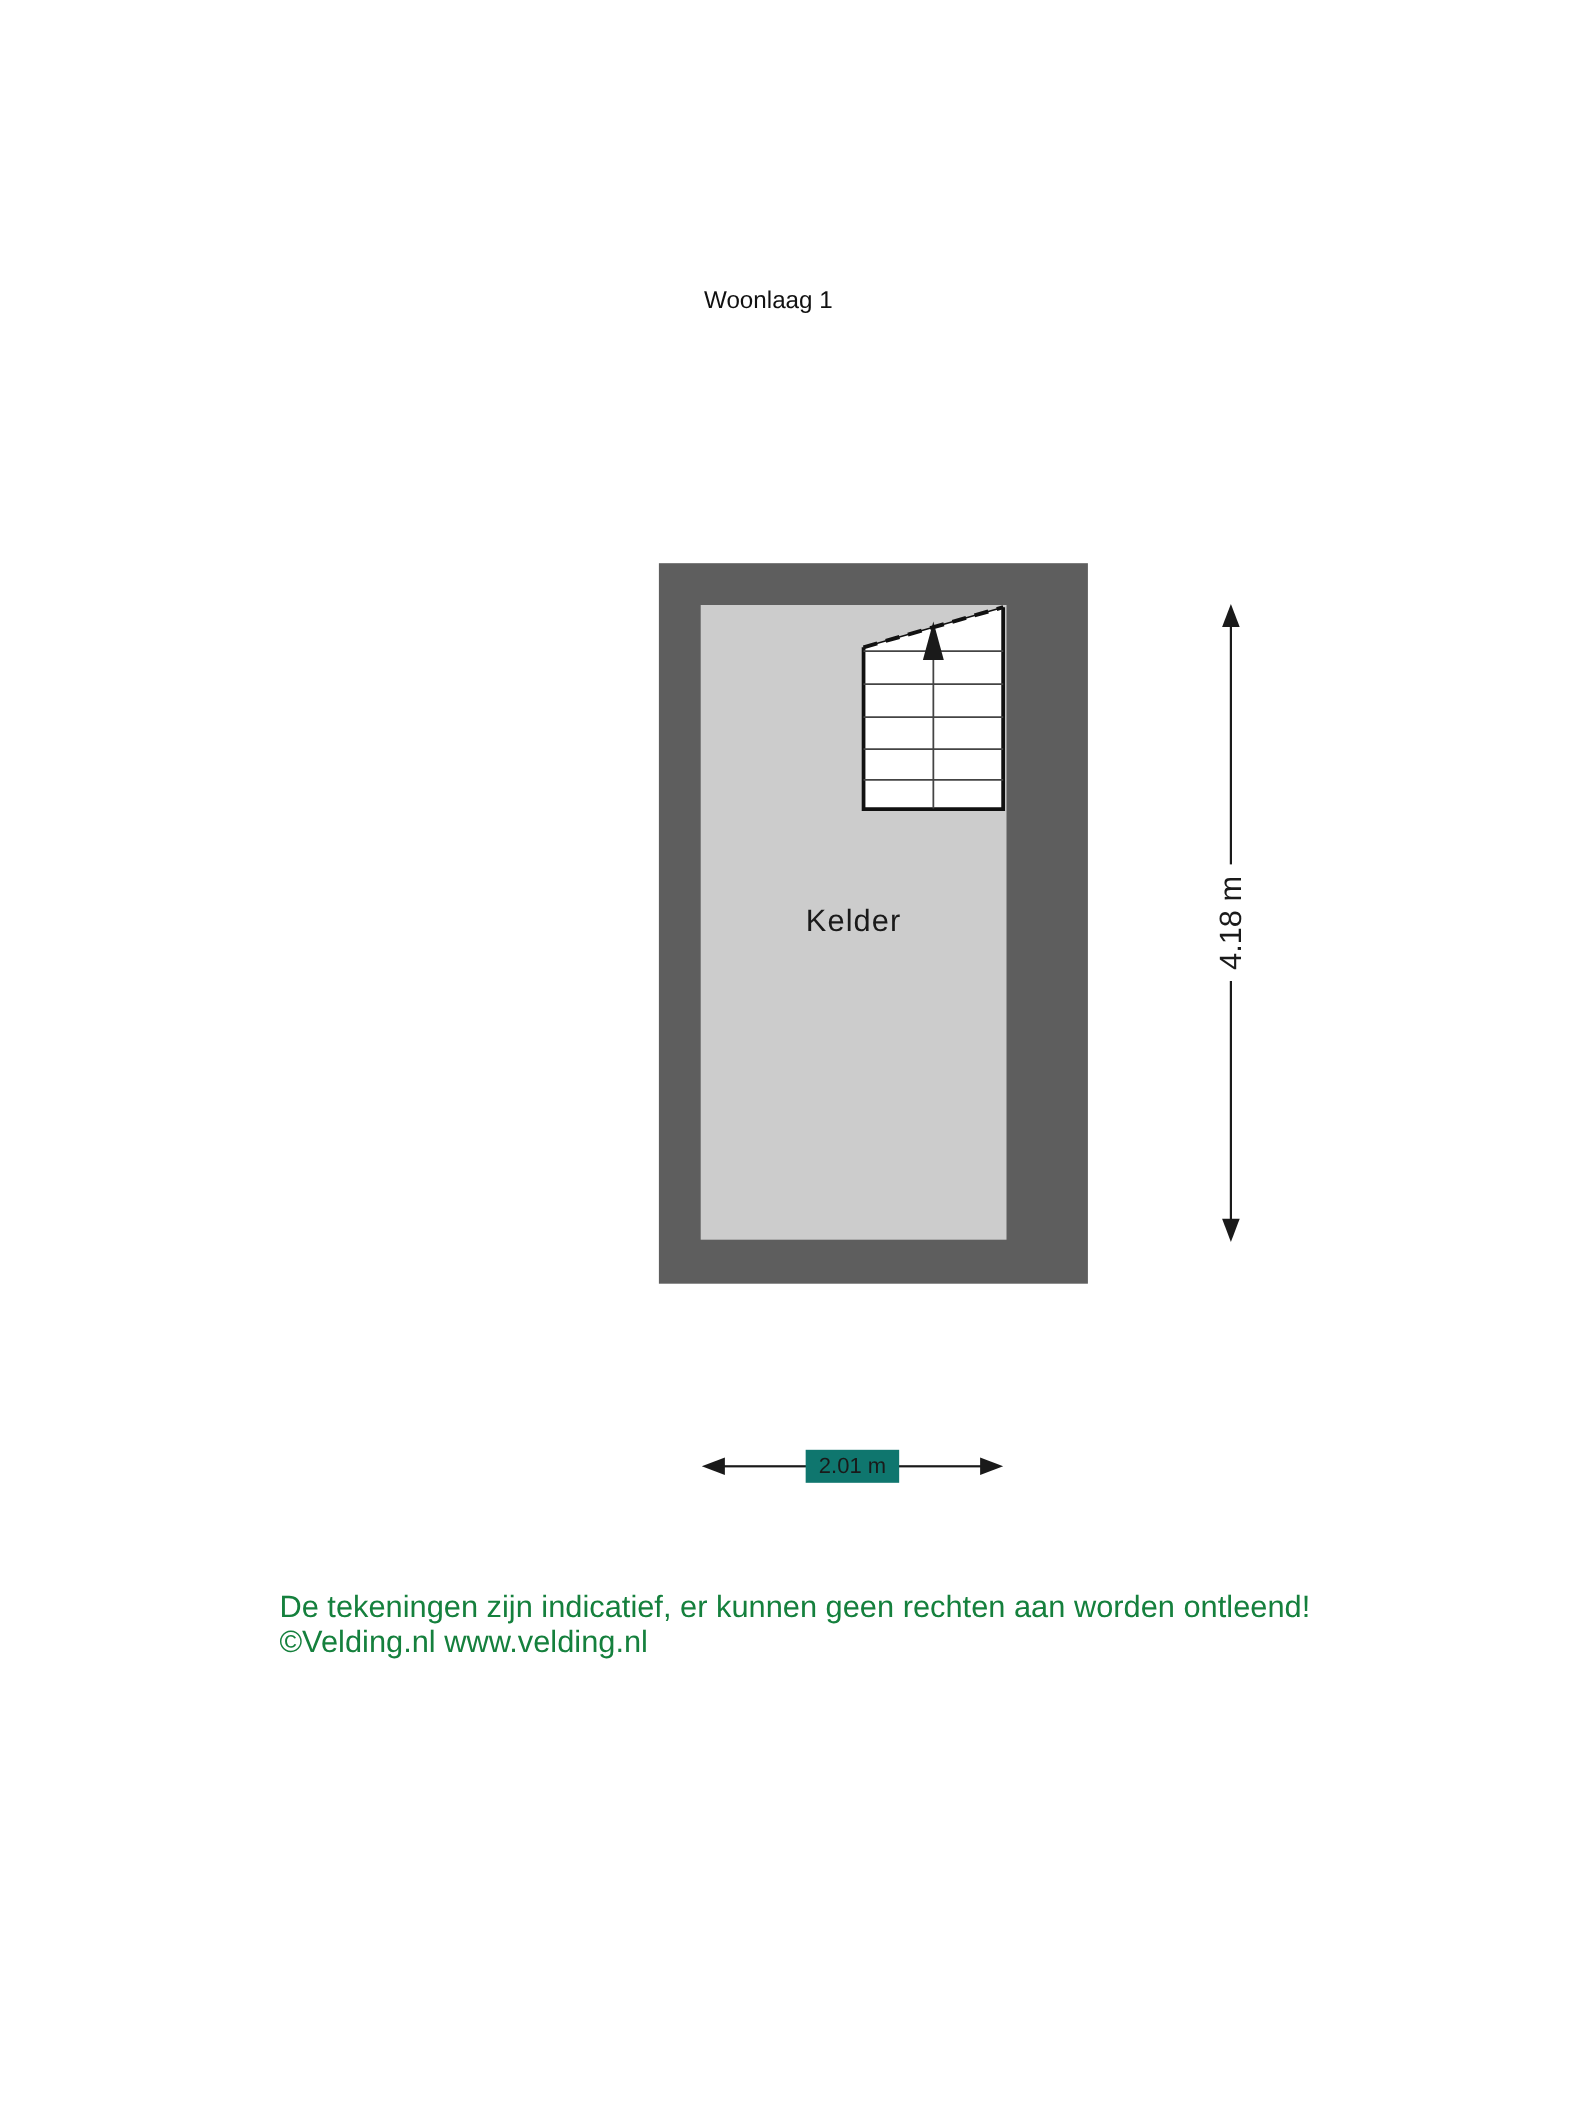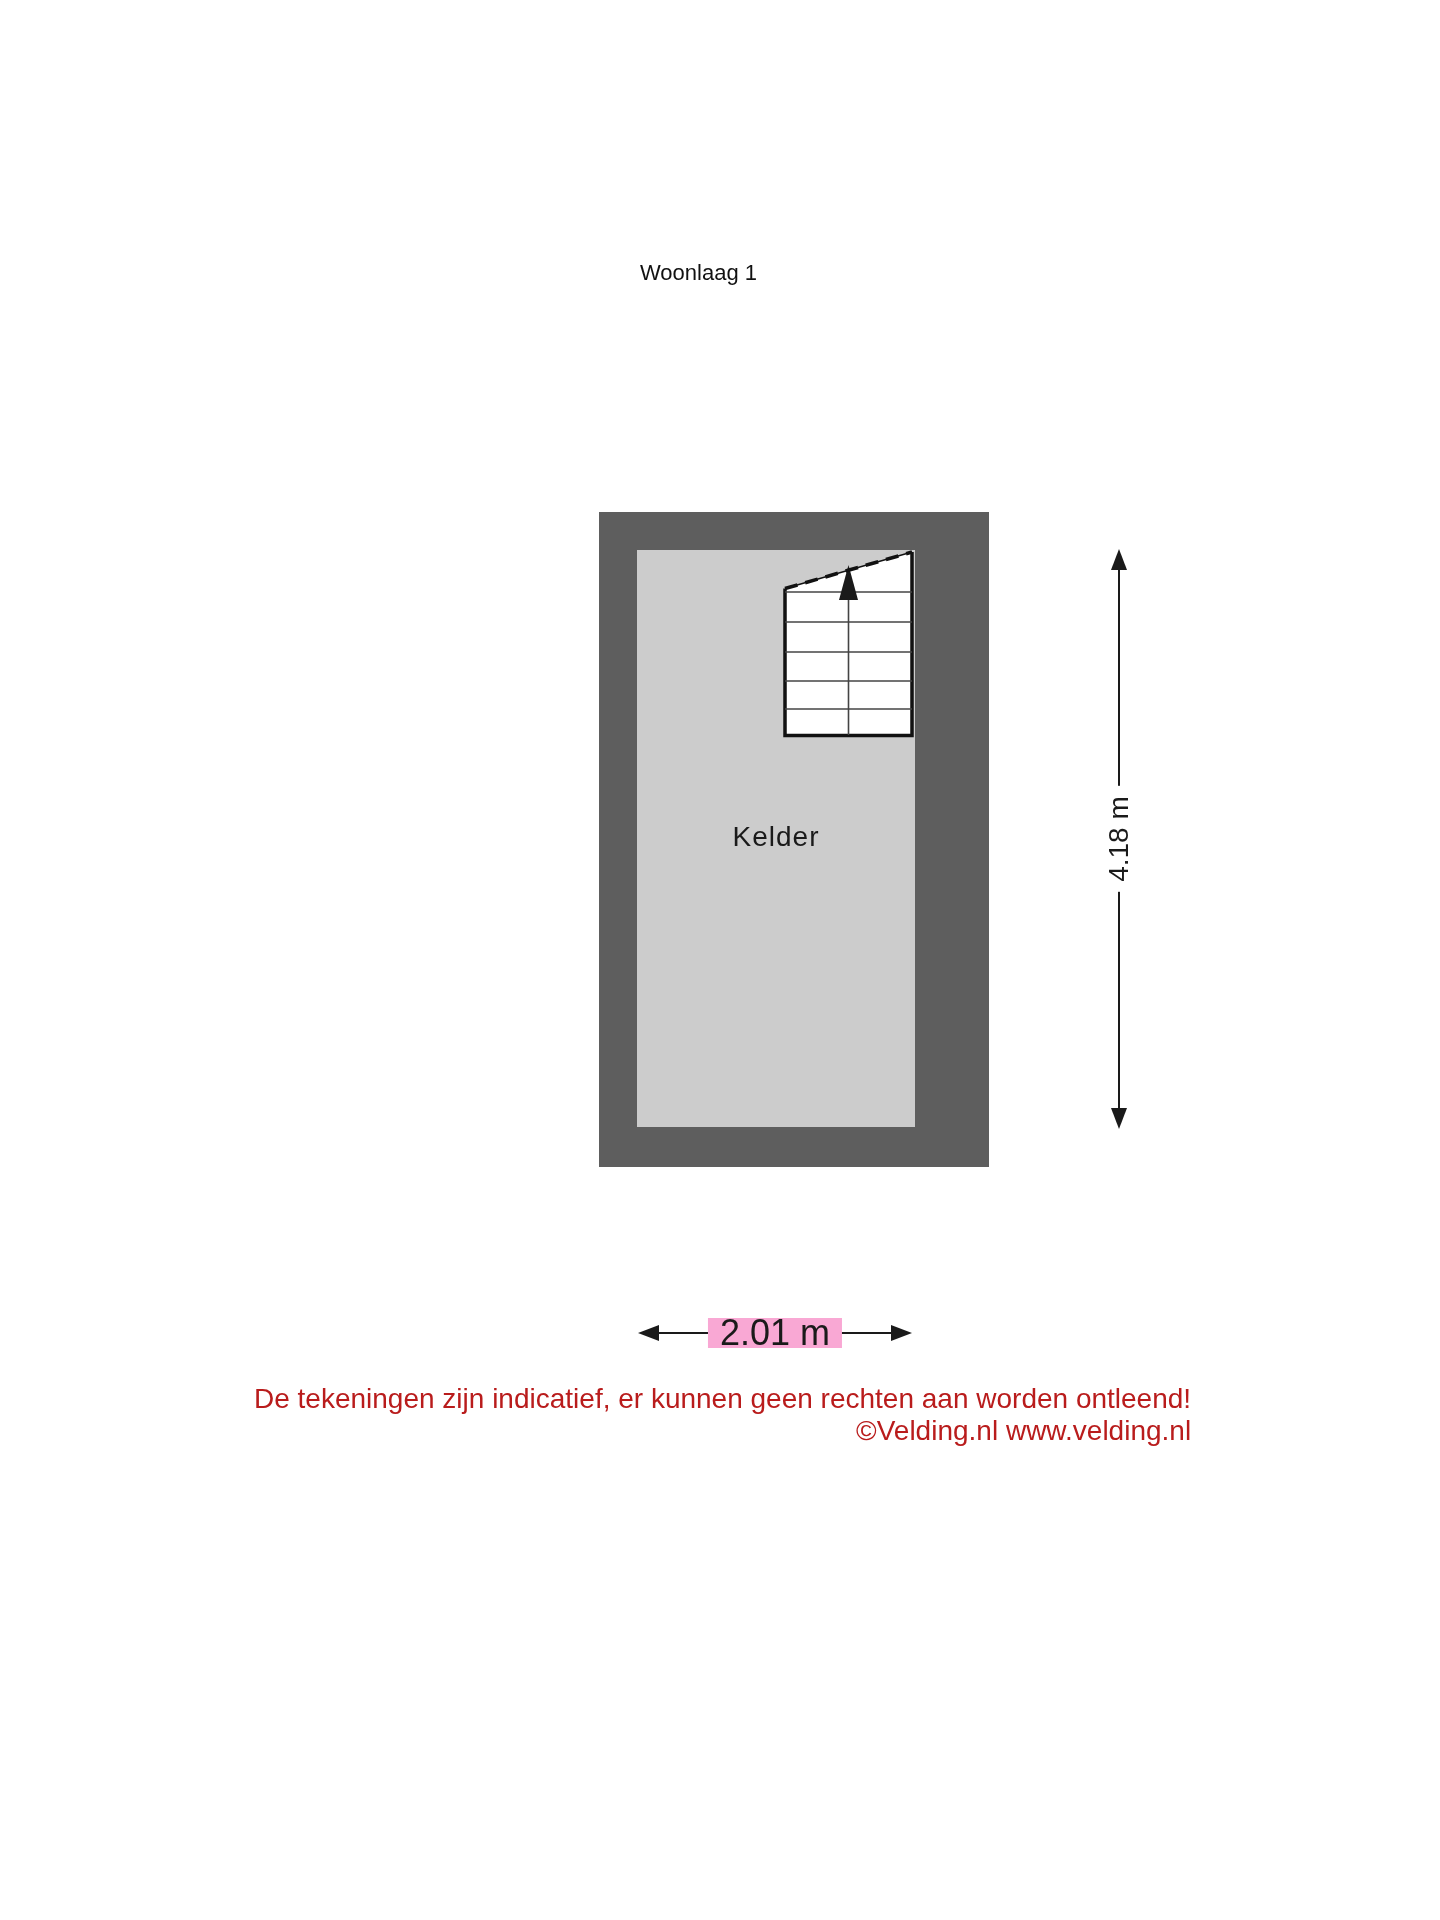--- a/index.html
+++ b/index.html
@@ -115,37 +115,36 @@
     position: absolute; right: 0; top: 2.5px;
     width: 0; height: 0;
     border-top: 8px solid transparent;
     border-bottom: 8px solid transparent;
     border-left: 21px solid var(--line);
   }
   .hdim .dim-label {
     position: absolute;
     left: 50%; top: 50%;
     transform: translate(-50%, -50%);
-    background: #f9a8d4;
+    background: #0f766e;
     padding: 0 12px;
-    font-size: 36px;
+    font-size: 20px;
     line-height: 30px;
     white-space: nowrap;
     color: #1a1a1a;
   }
 
   
   .disclaimer {
     position: absolute;
-    left: 254px; top: 1383px;
+    left: 254px; top: 1445px;
     font-size: 28px;
     line-height: 32px;
-    color: #b91c1c;
+    color: #15803d;
     white-space: nowrap;
-    text-align: right;
   }
 </style>
 </head>
 <body>
 
 <div class="page-title">Woonlaag 1</div>
 
 <div class="plan-outer">
   <div class="plan-inner">
     <div class="room-label">Kelder</div>

